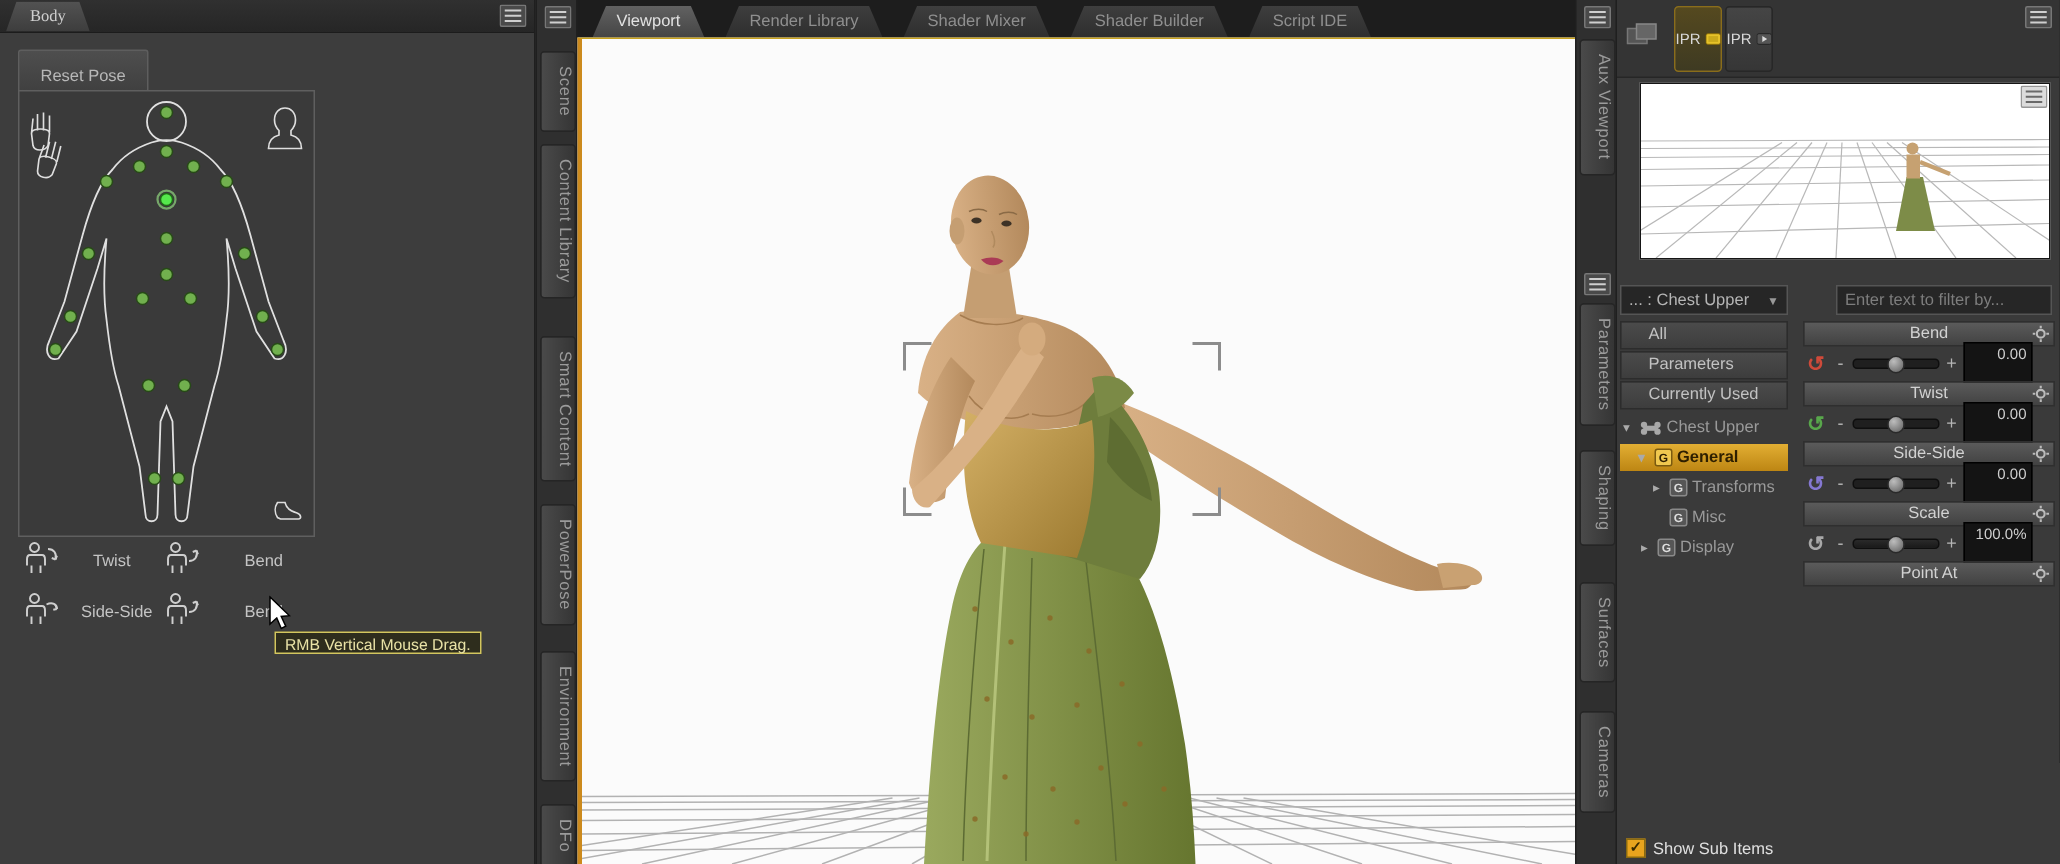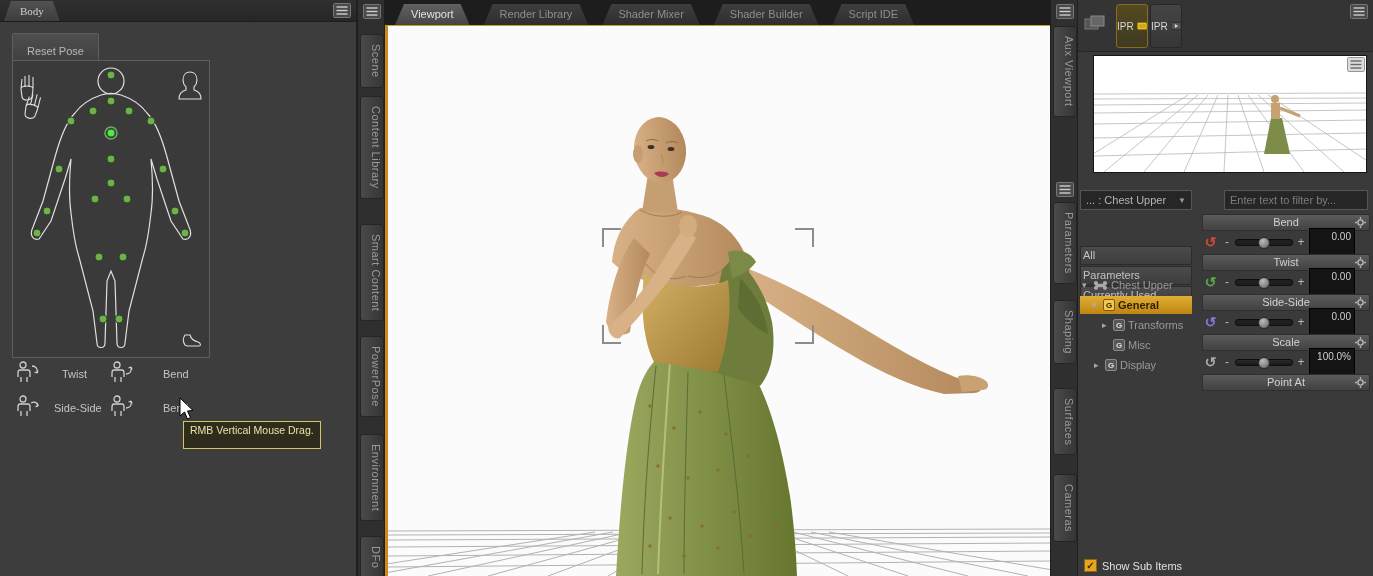--- a/index.html
+++ b/index.html
@@ -10,21 +10,21 @@
 
 
 #left-panel{position:absolute;left:0;top:0;width:357px;height:576px;background:#3d3d3d;border-right:1px solid #1f1f1f;}
 #left-tabbar{position:absolute;left:0;top:0;right:0;height:22px;background:linear-gradient(#303030,#262626);border-bottom:1px solid #1c1c1c;font-family:Liberation Serif, serif;}
 .pane-tab{position:absolute;left:4px;bottom:0;height:20px;line-height:20px;padding:0 16px;background:linear-gradient(#525252,#3d3d3d);color:#cfcfcf;clip-path:polygon(7px 0,calc(100% - 7px) 0,100% 100%,0 100%);cursor:pointer;}
 .tabbar-menu{position:absolute;right:5px;top:3px;cursor:pointer;}
 #reset-pose{position:absolute;left:12px;top:33px;height:36px;padding:0 14px;background:linear-gradient(#4e4e4e,#3c3c3c);border:1px solid #5e5e5e;border-radius:2px;color:#b8b8b8;font-size:11px;font-family:inherit;cursor:pointer;}
 #body-map{position:absolute;left:12px;top:60px;width:198px;height:298px;background:#3a3a3a;border:1px solid #5f5f5f;cursor:pointer;}
 .tool-icon{position:absolute;cursor:pointer;}
 .tool-label{position:absolute;color:#c4c4c4;font-size:11px;}
-#tooltip{position:absolute;left:183px;top:421px;height:28px;line-height:17px;padding:0 6px;background:#2e2d1d;border:1px solid #d3c65f;color:#e9e2a6;font-size:10.5px;white-space:nowrap;z-index:5;}
+#tooltip{position:absolute;left:183px;top:421px;height:15px;line-height:17px;padding:0 6px;background:#2e2d1d;border:1px solid #d3c65f;color:#e9e2a6;font-size:10.5px;white-space:nowrap;z-index:5;}
 #cursor{position:absolute;left:179px;top:397px;z-index:6;}
 
 
 .vstrip{position:absolute;top:0;width:28px;height:576px;background:#2f2f2f;border-right:1px solid #1f1f1f;border-left:1px solid #1f1f1f;}
 #left-strip{left:357px;}
 #right-strip{left:1050px;}
 .vtab{position:absolute;left:2px;width:24px;writing-mode:vertical-rl;padding:9px 1px;background:linear-gradient(to right,#4a4a4a,#353535);border:1px solid #252525;border-radius:3px;color:#9b9b9b;font-size:11px;letter-spacing:.5px;text-align:center;cursor:pointer;white-space:nowrap;}
 .strip-icon{position:absolute;left:5px;cursor:pointer;}
 
 
@@ -40,21 +40,21 @@
 .ipr-btn{position:absolute;top:4px;width:32px;height:44px;background:linear-gradient(#454545,#363636);border:1px solid #272727;border-radius:3px;display:flex;flex-direction:row;align-items:center;justify-content:center;gap:3px;color:#d8d8d8;font-size:10px;cursor:pointer;}
 .ipr-btn.selected{background:linear-gradient(#55491f,#3e3a22);border-color:#8a6d1a;}
 #aux-thumb{position:absolute;left:15px;top:55px;width:274px;height:118px;background:#fff;border:1px solid #151515;}
 #thumb-menu{position:absolute;right:1px;top:1px;opacity:.88;cursor:pointer;}
 
 #params-head-selector{position:absolute;left:2px;top:190px;width:112px;height:20px;background:#262626;border:1px solid #555;color:#b5b5b5;display:flex;align-items:center;padding:0 5px;cursor:pointer;white-space:nowrap;overflow:hidden;}
 #params-head-selector .arrow{margin-left:auto;font-size:8px;color:#999;}
 #param-filter{position:absolute;left:146px;top:190px;width:144px;height:20px;background:#262626;border:1px solid #555;color:#bbb;font-size:11px;padding:0 5px;font-family:inherit;}
 #param-filter::placeholder{color:#7d7d7d;}
 
-.plist-row{position:absolute;left:2px;width:112px;height:19px;line-height:17px;background:linear-gradient(#4b4b4b,#3d3d3d);border:1px solid #2c2c2c;color:#c2c2c2;padding-left:2px;cursor:pointer;margin-top:32px;}
+.plist-row{position:absolute;left:2px;width:112px;height:19px;line-height:17px;background:linear-gradient(#4b4b4b,#3d3d3d);border:1px solid #2c2c2c;color:#c2c2c2;padding-left:18px;cursor:pointer;}
 .ptree-row{position:absolute;left:2px;width:112px;height:18px;line-height:18px;color:#9a9a9a;display:flex;align-items:center;gap:3px;cursor:pointer;white-space:nowrap;overflow:hidden;}
 .ptree-row .tri{font-size:9px;width:8px;color:#aaa;flex:none;}
 .gicon{display:inline-block;width:12px;height:12px;line-height:11px;text-align:center;font-size:8px;font-weight:bold;color:#ddd;background:#565656;border:1px solid #8a8a8a;border-radius:2px;flex:none;}
 .ptree-row.selected{background:linear-gradient(#e2ae33,#bd8613);color:#2e1f00;font-weight:bold;}
 .ptree-row.selected .gicon{background:#f0c84f;border-color:#7a5a10;color:#2e1f00;}
 
 .pgroup-header{position:absolute;left:124px;width:168px;height:17px;background:linear-gradient(#5b5b5b,#424242);border:1px solid #2f2f2f;color:#d2d2d2;text-align:center;line-height:15px;font-size:11px;}
 .pgroup-header .gear{position:absolute;right:3px;top:2px;cursor:pointer;}
 .pgroup-row{position:absolute;left:124px;width:168px;height:20px;display:flex;align-items:center;gap:4px;}
 .dial{width:17px;text-align:center;font-size:14px;font-weight:bold;cursor:pointer;line-height:16px;flex:none;}

